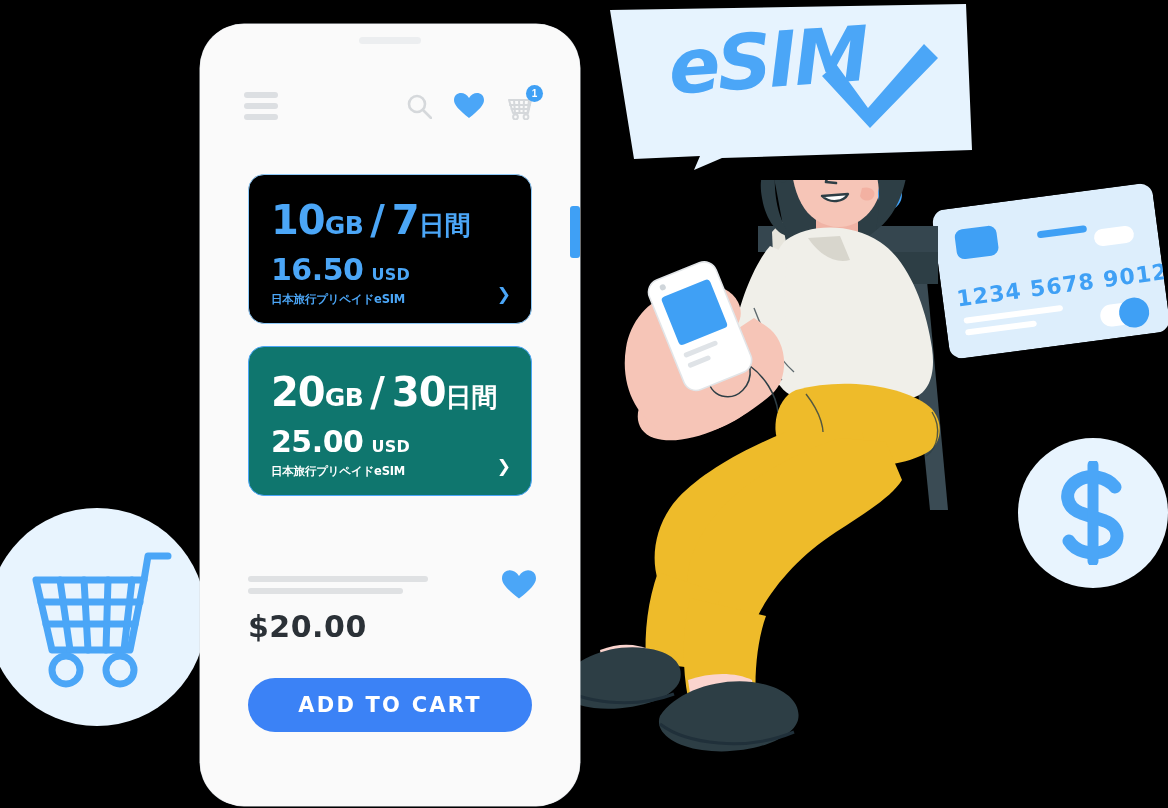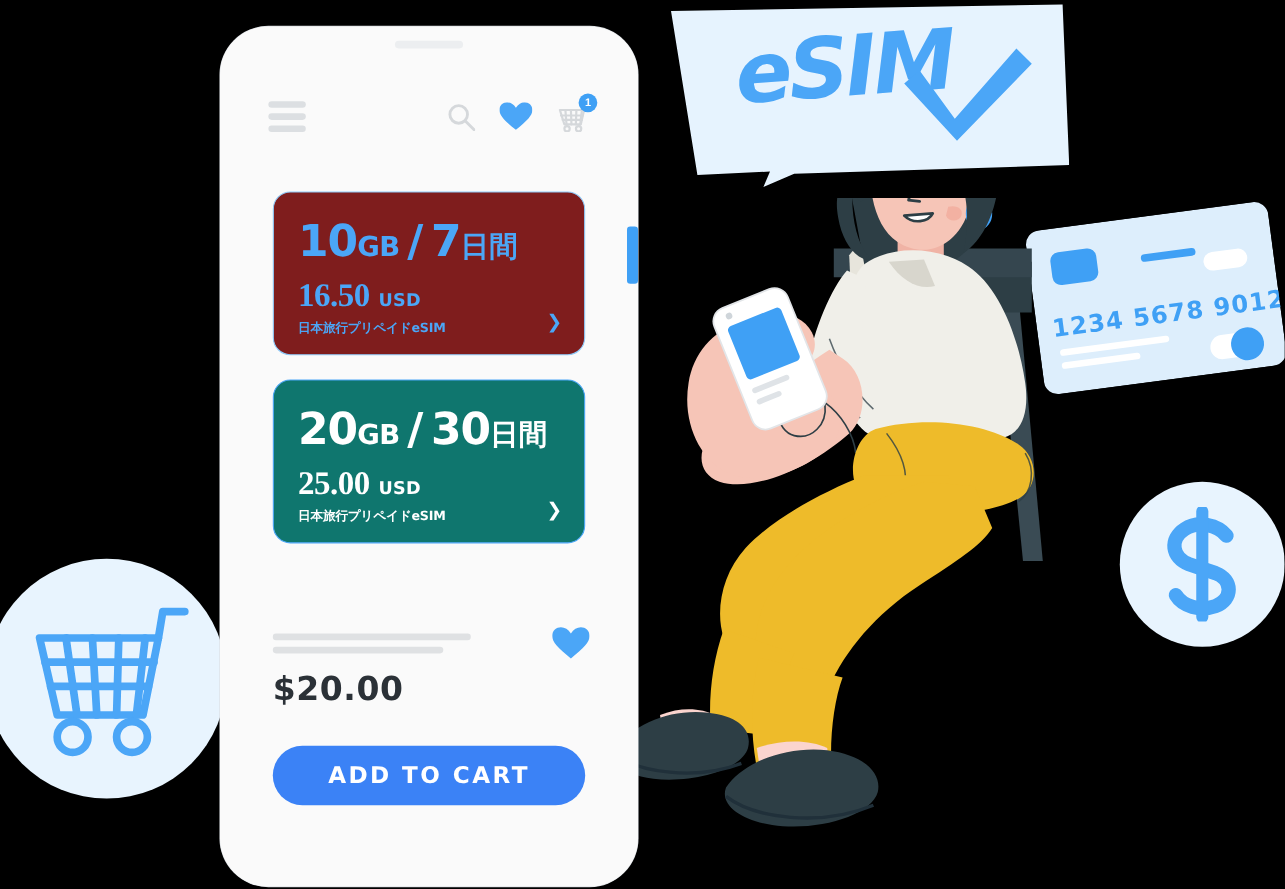--- a/index.html
+++ b/index.html
@@ -42,30 +42,30 @@
     display:flex;align-items:center;justify-content:center;
     font-family:"Liberation Sans",sans-serif;
   }
 
   
   #plan-list{position:absolute;left:0;top:150px;width:380px;}
   .plan-card{
     position:relative;margin:0 48px 22px 48px;border-radius:16px;box-sizing:border-box;
     padding:22px 20px 16px 22px;cursor:pointer;
   }
-  .plan-card.outline{background:#7f1d1d;border:1.6px solid #8ec9f8;}
+  .plan-card.outline{background:#000000;border:1.6px solid #8ec9f8;}
   .plan-card.filled{background:#0f766e;border:1.6px solid #4ba6f7;}
   .plan-headline{display:flex;align-items:baseline;white-space:nowrap;font-family:"DejaVu Sans",sans-serif;}
   .ph-num{font-size:40px;font-weight:800;letter-spacing:-1px;}
   .ph-unit{font-size:25px;font-weight:800;letter-spacing:-.5px;}
   .ph-slash{font-size:40px;font-weight:800;margin:0 7px;}
   .ph-days{font-size:40px;font-weight:800;letter-spacing:-1px;}
   .ph-jp{font-size:26px;font-weight:700;letter-spacing:0;}
   .plan-price{display:flex;align-items:baseline;margin-top:9px;font-family:"DejaVu Sans",sans-serif;}
-  .pp-num{font-size:30px;font-weight:800;letter-spacing:-.5px;font-family:Liberation Serif, serif;}
+  .pp-num{font-size:30px;font-weight:800;letter-spacing:-.5px;}
   .pp-cur{font-size:16px;font-weight:700;margin-left:8px;letter-spacing:.3px;}
   .plan-sub{font-size:11.5px;font-weight:700;margin-top:5px;letter-spacing:-.2px;}
   .plan-chev{position:absolute;right:20px;bottom:20px;font-size:17px;line-height:1;font-weight:500;}
   .outline .ph-num,.outline .ph-unit,.outline .ph-slash,.outline .ph-days,.outline .ph-jp,
   .outline .pp-num,.outline .pp-cur{color:#4ba6f7;}
   .outline .plan-sub,.outline .plan-chev{color:#4ba6f7;}
   .filled .ph-num,.filled .ph-unit,.filled .ph-slash,.filled .ph-days,.filled .ph-jp,
   .filled .pp-num,.filled .pp-cur,.filled .plan-sub,.filled .plan-chev{color:#ffffff;}
 
   

